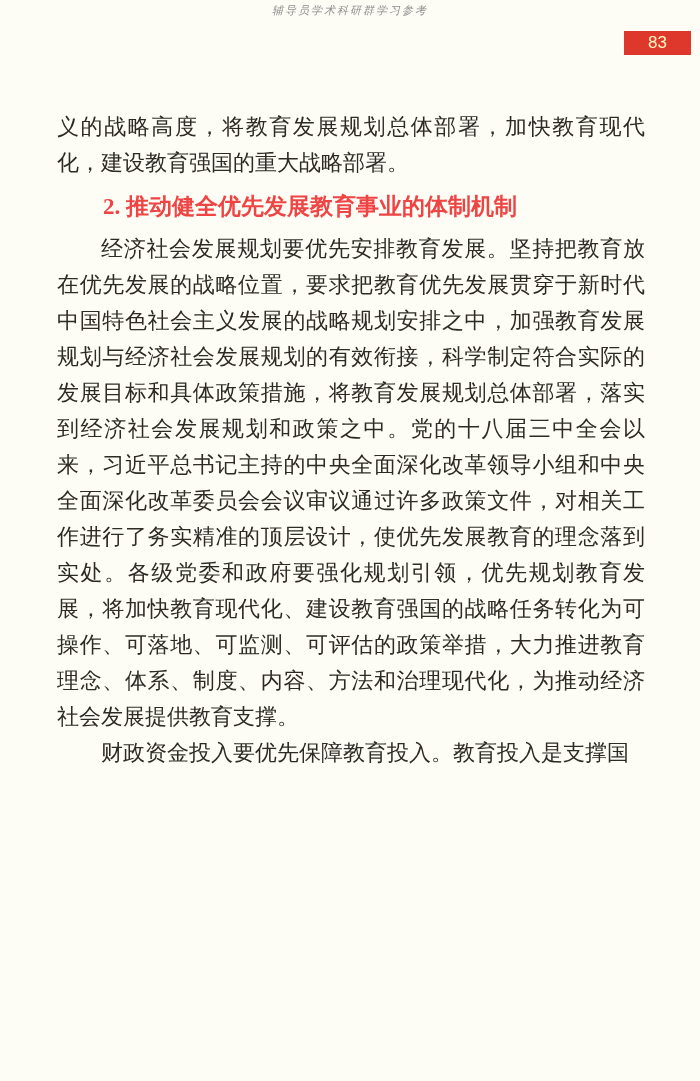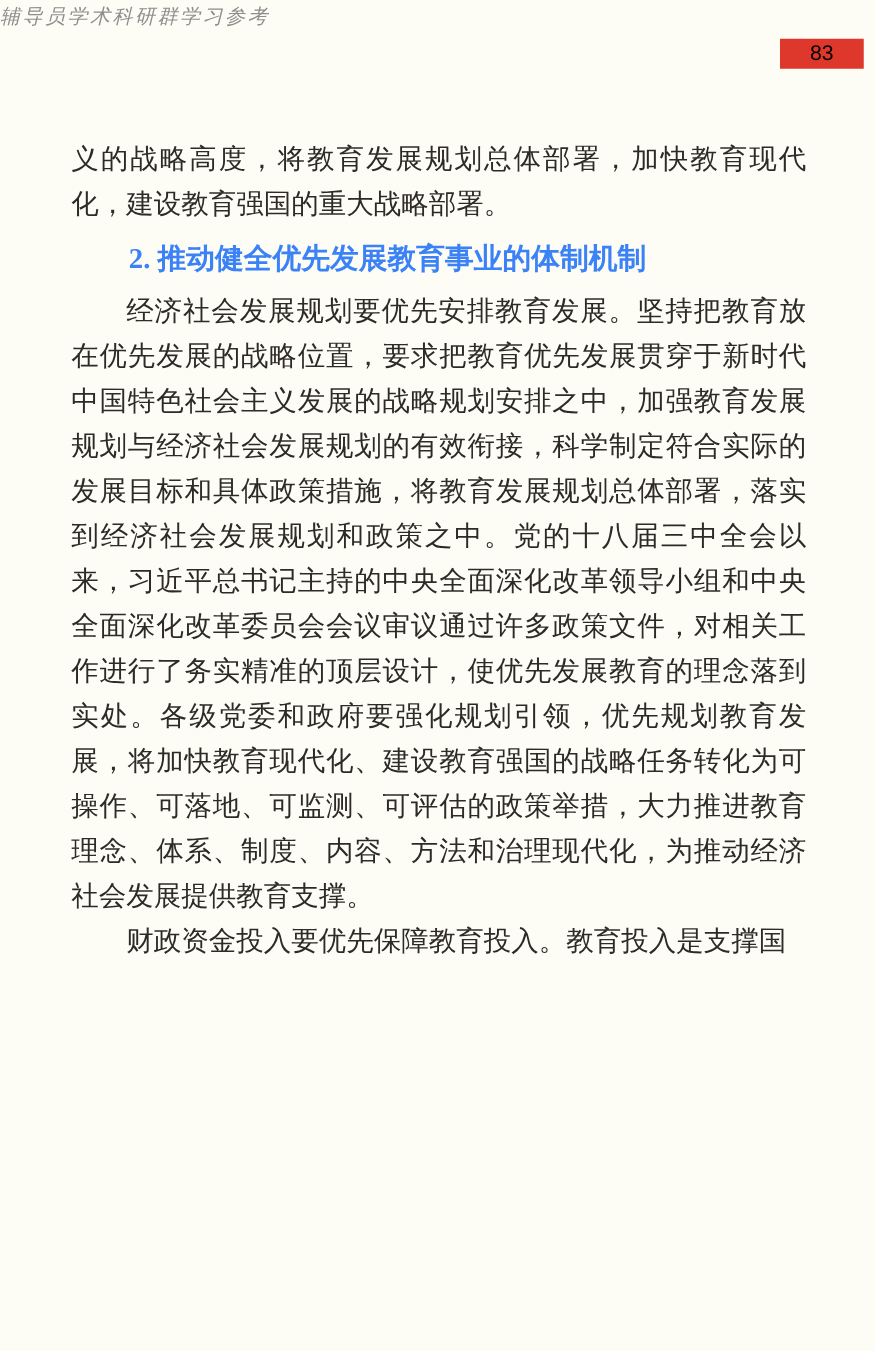--- a/index.html
+++ b/index.html
@@ -6,21 +6,22 @@
   .page{
     position:relative;
     width:700px;height:1081px;
     background:#fdfdf6;
     overflow:hidden;
     font-family:"Liberation Serif", serif;
   }
   .watermark{
     position:absolute;
     top:3px;left:0;width:100%;
-    font-size:16px;
+    text-align:center;
+    font-size:11px;
     letter-spacing:2px;
     color:#8e8e8e;
     font-style:italic;
     font-family:"DejaVu Serif", serif;
   }
   .chapter-header{
     position:absolute;
     top:31px;right:9px;
     display:flex;
     align-items:center;
@@ -29,42 +30,42 @@
     font-family:"Liberation Sans", sans-serif;
     font-size:17px;
     color:#e03b30;
     letter-spacing:0.5px;
     margin-right:24px;
     white-space:nowrap;
   }
   .page-number-badge{
     width:67px;height:24px;
     background:#de382c;
-    color:#000000;
+    color:#fef9c3;
     font-family:"Liberation Sans", sans-serif;
     font-size:17px;
     display:flex;
     align-items:center;
     justify-content:center;
   }
   .body-text{
     position:absolute;
     left:57px;top:109px;
     width:588px;
     font-size:22px;
     line-height:36px;
     color:#2e2b27;
     text-align:justify;
   }
   .para{margin:0;text-indent:2em;}
   .para.no-indent{text-indent:0;}
   .section-heading{
     margin:8px 0 6px 0;
     text-indent:2em;
-    color:#3b82f6;
+    color:#ef4444;
     font-weight:bold;
     font-size:23px;
   }
 </style>
 </head>
 <body>
 
 <div class="page">
 
   <div class="watermark">辅导员学术科研群学习参考</div>

